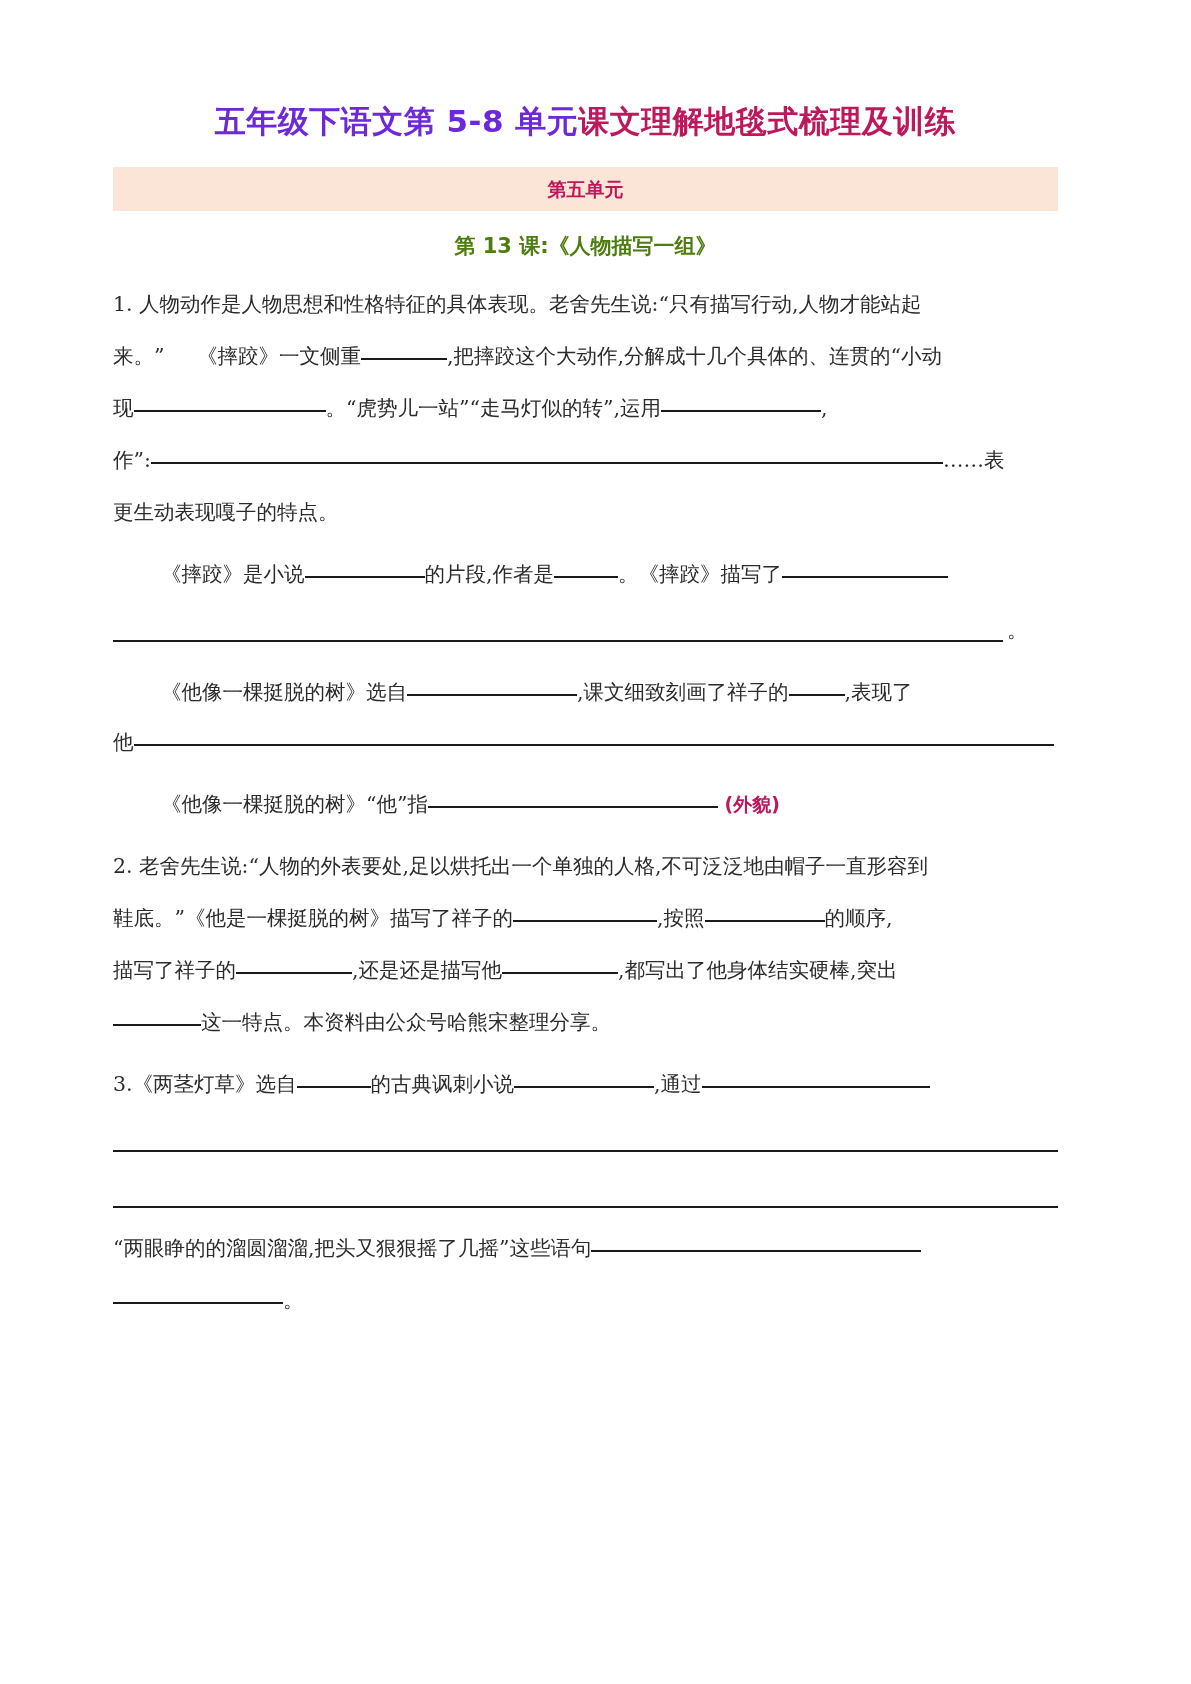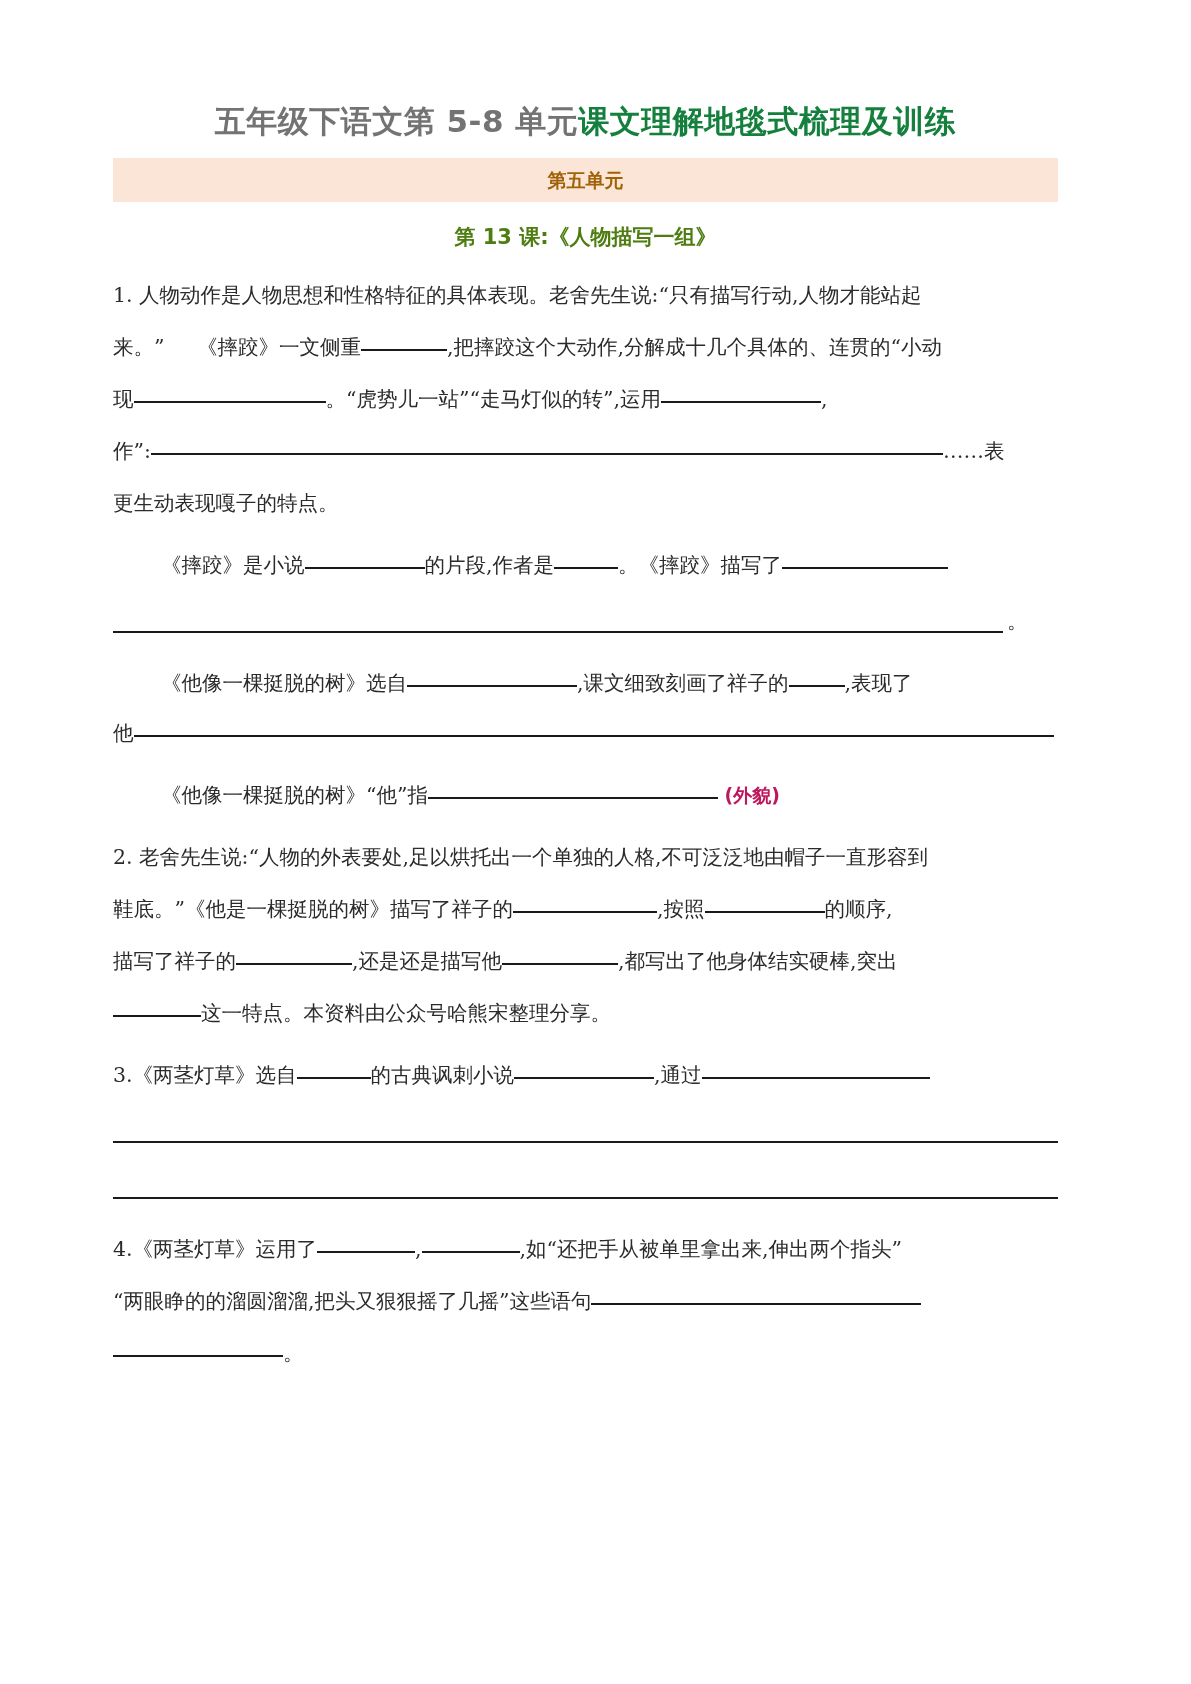--- a/index.html
+++ b/index.html
@@ -27,34 +27,34 @@
   .doc-title {
     text-align: center;
     font-family: "DejaVu Sans", "Liberation Sans", sans-serif;
     font-weight: bold;
     font-size: 31px;
     letter-spacing: 0.5px;
     margin-top: 102px;
     white-space: nowrap;
     line-height: 1.25;
   }
-  .doc-title .black { color: #737373; }
-  .doc-title .red { color: #15803d; }
+  .doc-title .black { color: #6d28d9; }
+  .doc-title .red { color: #be185d; }
 
   
   .unit-banner {
-    margin-top: 17px;
+    margin-top: 26px;
     background: #fbe5d6;
     height: 44px;
     line-height: 44px;
     text-align: center;
     font-family: "DejaVu Sans", "Liberation Sans", sans-serif;
     font-weight: bold;
     font-size: 19px;
-    color: #a16207;
+    color: #be185d;
   }
 
   
   .lesson-heading {
     text-align: center;
     font-family: "DejaVu Sans", "Liberation Sans", sans-serif;
     font-weight: bold;
     font-size: 21px;
     color: #4d7c0f;
     margin-top: 21px;
@@ -184,23 +184,20 @@
     </div>
 
     <div class="rule-row">
       <span class="rule-line" style="width:945px"></span>
     </div>
 
     <div class="rule-row">
       <span class="rule-line" style="width:945px"></span>
     </div>
 
-    <div class="line gap-lg">
-      <span>4.《两茎灯草》运用了</span><span class="blank thick" style="width:98px"></span><span>,</span><span class="blank thick" style="width:98px"></span><span>,如“还把手从被单里拿出来,伸出两个指头”</span>
-    </div>
 
     <div class="line">
       <span>“两眼睁的的溜圆溜溜,把头又狠狠摇了几摇”这些语句</span><span class="blank thick" style="width:330px"></span>
     </div>
 
     <div class="line">
       <span class="blank thick" style="width:170px"></span><span>。</span>
     </div>
 
 

